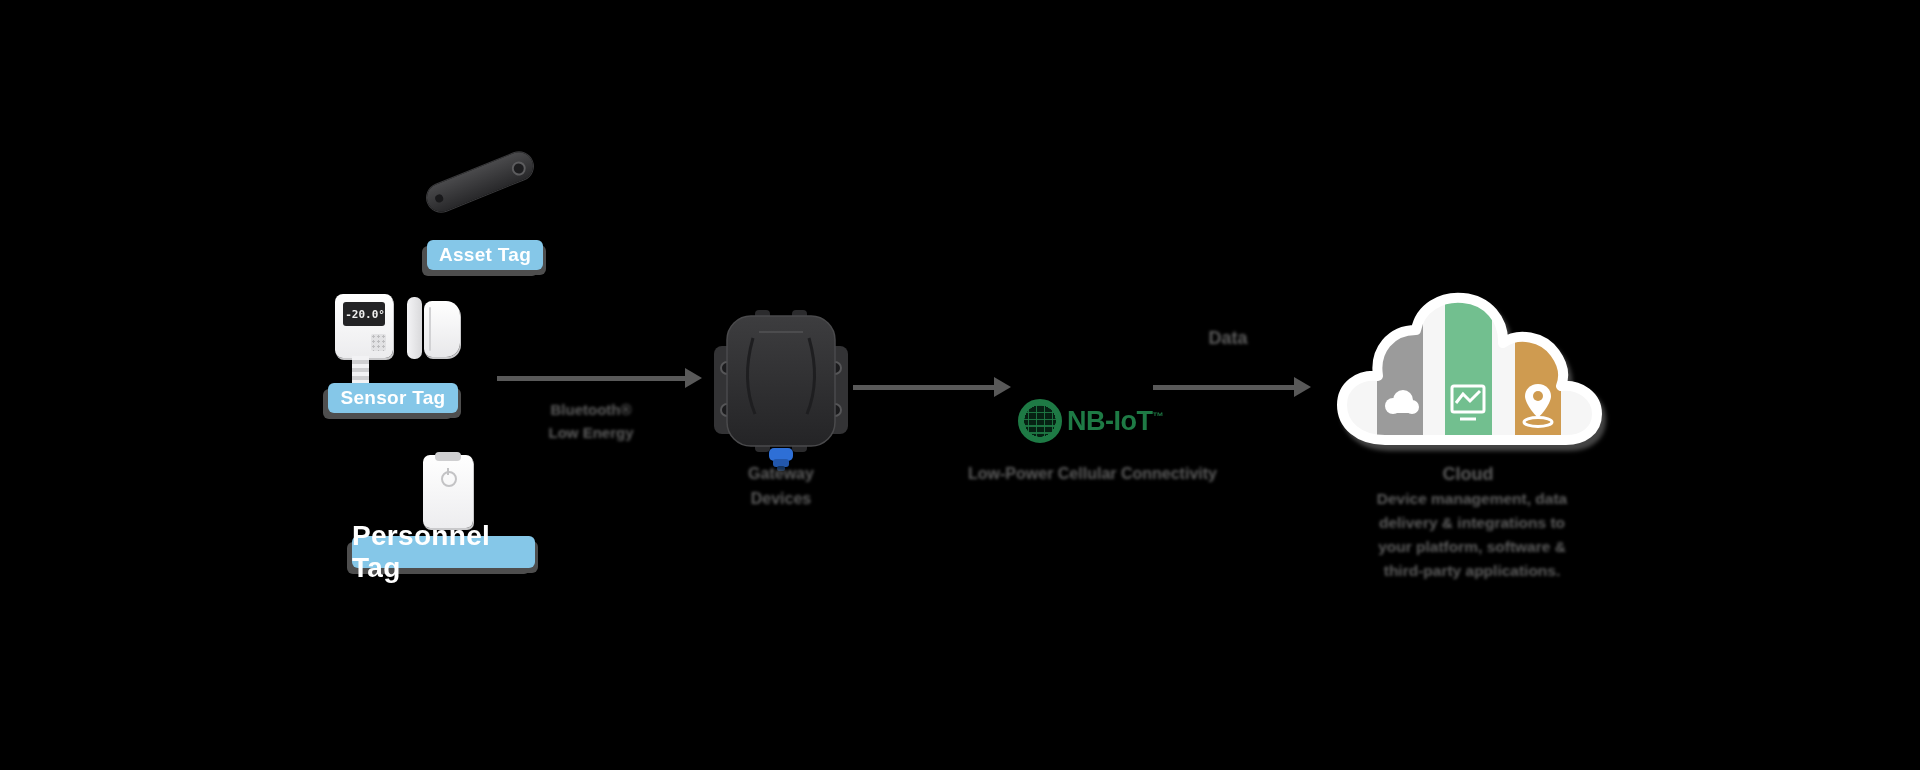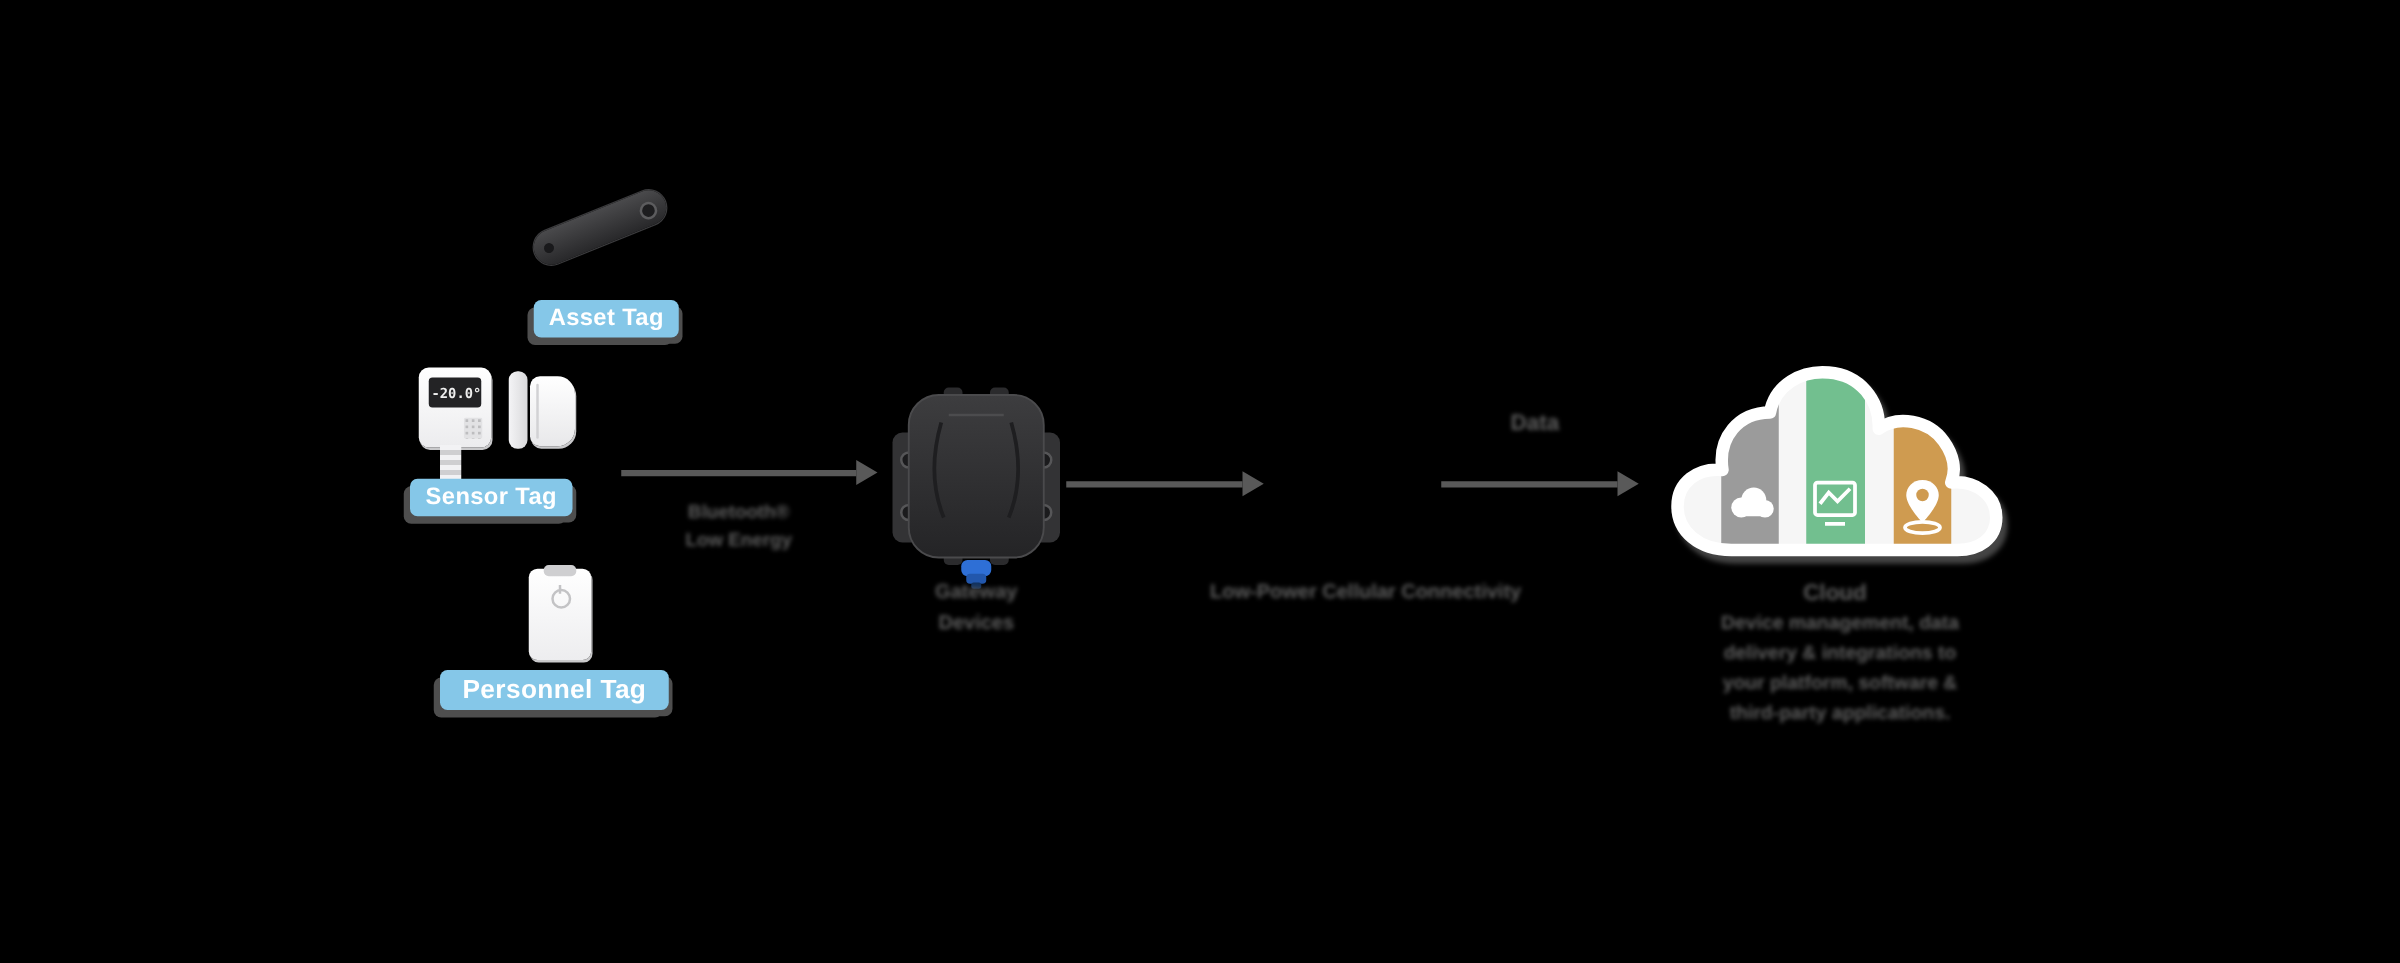--- a/index.html
+++ b/index.html
@@ -5,21 +5,21 @@
   html,body{margin:0;padding:0;background:#000;}
   .stage{position:relative;width:1920px;height:610px;background:#000;overflow:hidden;
          font-family:"Liberation Sans",sans-serif;}
 
   
   .badge{position:absolute;display:flex;align-items:center;justify-content:center;
          background:#85C7E8;color:#fff;border-radius:6px;font-size:20px;font-weight:600;
          letter-spacing:.3px;box-shadow:-5px 6px 0 #4e4e4e,3px 5px 0 #4e4e4e;}
   #badge-asset{left:427px;top:240px;width:116px;height:30px;font-size:19px;}
   #badge-sensor{left:328px;top:383px;width:130px;height:30px;font-size:19px;}
-  #badge-personnel{left:352px;top:536px;width:183px;height:32px;font-size:21px;}
+  #badge-personnel{left:352px;top:536px;width:183px;height:32px;font-size:28px;}
 
   
   .blob{position:absolute;color:#5e5e5e;font-weight:700;filter:blur(1.7px);
         text-align:center;line-height:1.55;}
 
   
   .arrow{position:absolute;height:5px;background:#595959;}
   .arrow::after{content:'';position:absolute;right:-17px;top:-8px;width:0;height:0;
         border-left:17px solid #595959;border-top:10px solid transparent;
         border-bottom:10px solid transparent;}
@@ -173,20 +173,24 @@
     </g>
   </svg>
   <div class="blob gw-caption">
     <div>Gateway</div>
     <div>Devices</div>
   </div>
 
   <div class="arrow" id="arrow2"></div>
 
 
+  <div class="nbiot">
+    <span class="nbiot-globe"></span>
+    <span class="nbiot-text"><span>NB-IoT</span><sup class="nbiot-tm">™</sup></span>
+  </div>
 
   <div class="blob" id="cell-caption">Low-Power Cellular Connectivity</div>
 
   <div class="blob" id="data-label">Data</div>
   <div class="arrow" id="arrow3"></div>
 
   <div class="cloud-wrap">
     <svg width="284" height="180" viewBox="0 0 284 180" style="filter:drop-shadow(4px 6px 2px rgba(72,72,72,.95));">
       <defs>
         <path id="cloudPath" d="M 52 152

